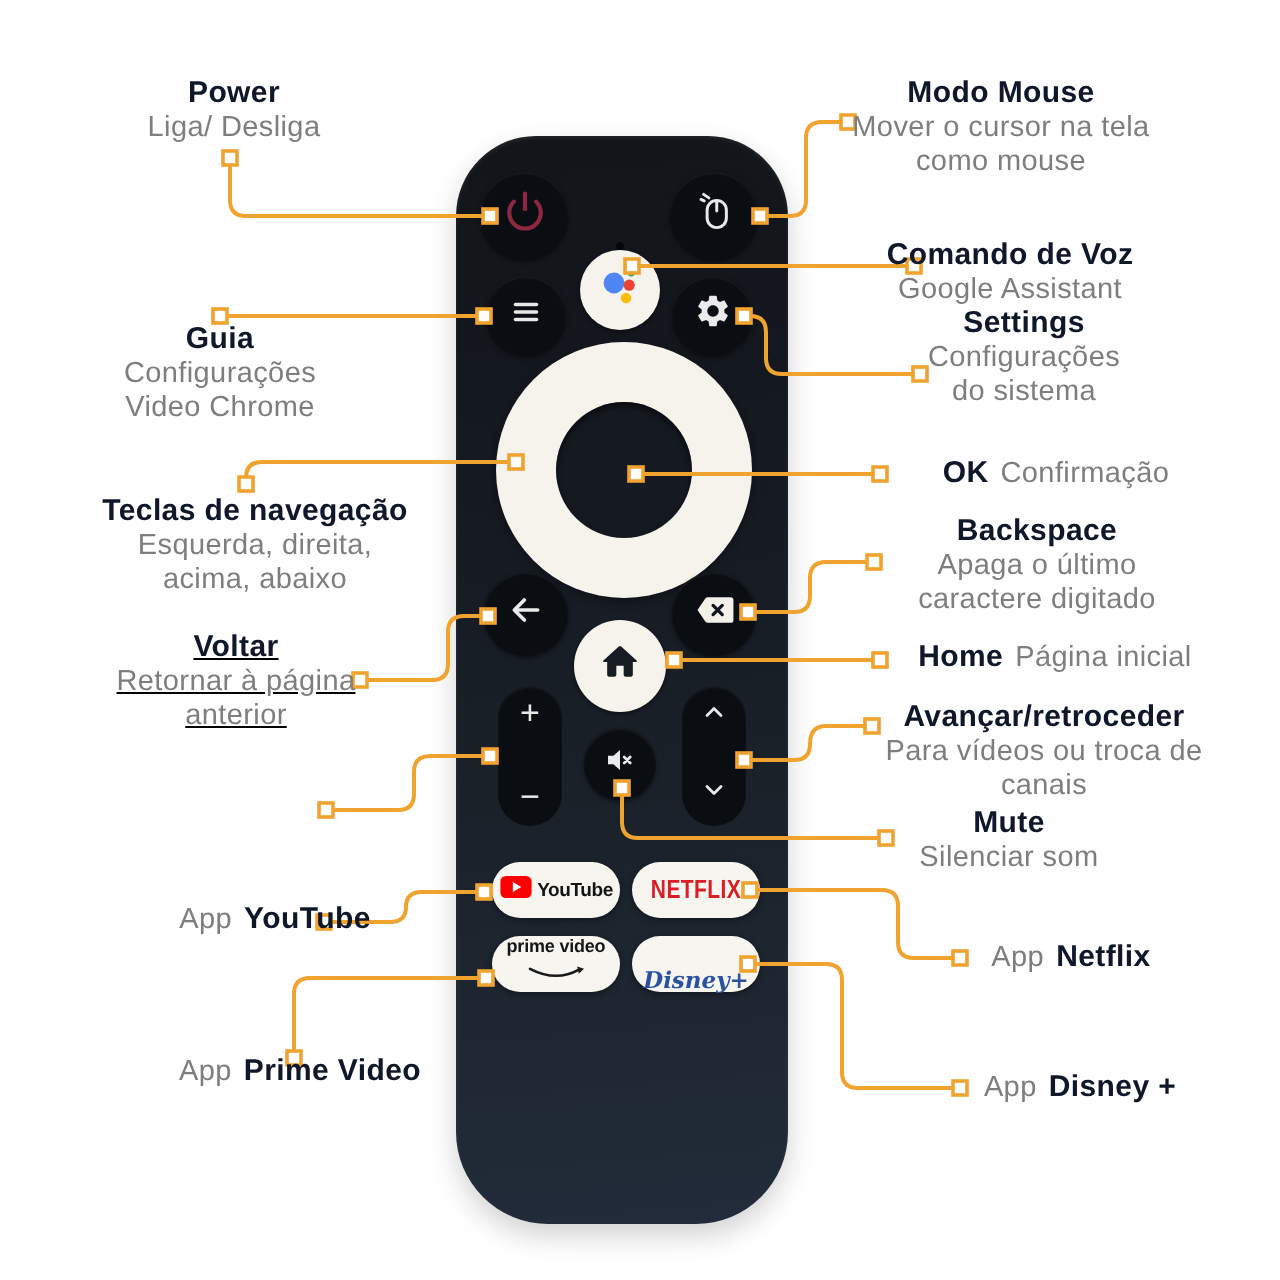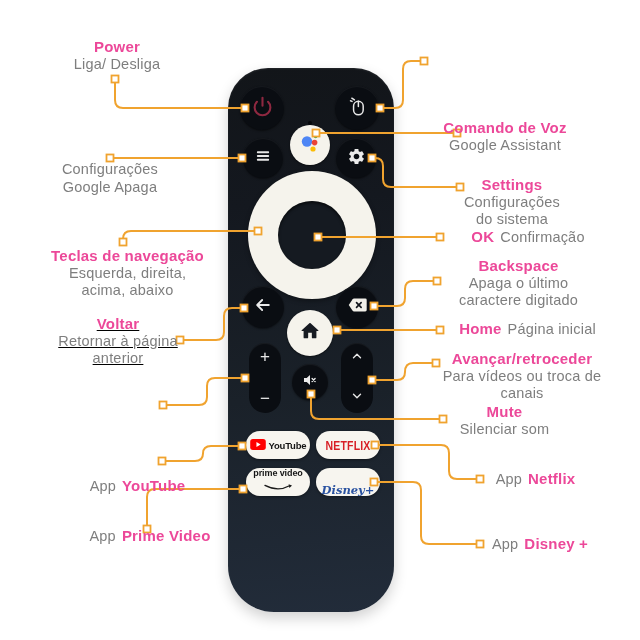--- a/index.html
+++ b/index.html
@@ -1,20 +1,20 @@
 <!DOCTYPE html>
 <html><head>
 <meta charset="utf-8">
 <style>
   html,body{margin:0;padding:0;background:#ffffff;}
   .canvas{position:relative;width:640px;height:640px;background:#ffffff;overflow:hidden;
           font-family:"Liberation Sans", sans-serif;}
   
   .lbl{position:absolute;text-align:center;z-index:4;}
-  .lt{color:#ec4899;font-weight:700;font-size:15px;line-height:17.5px;letter-spacing:.2px;}
+  .lt{color:#0f172a;font-weight:700;font-size:15px;line-height:17.5px;letter-spacing:.2px;}
   .ld{color:#7E7E7E;font-size:14.5px;line-height:17.5px;letter-spacing:.2px;}
   .inlinelbl .lt,.inlinelbl .ld{display:inline;}
   .gap{margin-left:6px;}
   
   .connectors{position:absolute;left:0;top:0;z-index:3;pointer-events:none;}
   .connectors path{stroke:#F0A32F;stroke-width:2;fill:none;stroke-linecap:round;stroke-linejoin:round;}
   .connectors rect{fill:#ffffff;stroke:#F0A32F;stroke-width:1.8;}
   
   .remote{position:absolute;left:228px;top:68px;width:166px;height:544px;z-index:1;
           border-radius:40px 40px 46px 46px;
@@ -238,52 +238,58 @@
     <rect x="370.5" y="478.5" width="7" height="7"></rect>
       <rect x="476.5" y="540.5" width="7" height="7"></rect>
   </svg>
 
   <div class="lbl" style="left:37px;top:38px;width:160px;">
     <div class="lt">Power</div>
     <div class="ld">Liga/ Desliga</div>
   </div>
 
   <div class="lbl" style="left:30px;top:161px;width:160px;">
+    <div class="lt">Guia</div>
     <div class="ld">Configurações</div>
-    <div class="ld">Google Apaga</div>
+    <div class="ld">Video Chrome</div>
   </div>
 
   <div class="lbl" style="left:30px;top:247px;width:195px;">
     <div class="lt">Teclas de navegação</div>
     <div class="ld">Esquerda, direita,</div>
     <div class="ld">acima, abaixo</div>
   </div>
 
   <div class="lbl" style="left:33px;top:315px;width:170px;text-decoration:underline;">
     <div class="lt">Voltar</div>
     <div class="ld">Retornar à página</div>
     <div class="ld">anterior</div>
   </div>
 
 
-  <div class="lbl inlinelbl" style="left:55px;top:451px;width:165px;margin-top:26px;">
+  <div class="lbl inlinelbl" style="left:55px;top:451px;width:165px;">
     <span class="ld">App</span><span class="lt gap">YouTube</span>
   </div>
 
   <div class="lbl inlinelbl" style="left:65px;top:527px;width:170px;">
     <span class="ld">App</span><span class="lt gap">Prime Video</span>
   </div>
 
+  <div class="lbl" style="left:408px;top:38px;width:185px;">
+    <div class="lt">Modo Mouse</div>
+    <div class="ld">Mover o cursor na tela</div>
+    <div class="ld">como mouse</div>
+  </div>
 
   <div class="lbl" style="left:420px;top:119px;width:170px;">
     <div class="lt">Comando de Voz</div>
     <div class="ld">Google Assistant</div>
   </div>
 
-  <div class="lbl" style="left:432px;top:176px;width:160px;">
+  <div class="lbl" style="left:432px;top:153px;width:160px;">
     <div class="lt">Settings</div>
     <div class="ld">Configurações</div>
     <div class="ld">do sistema</div>
   </div>
 
   <div class="lbl inlinelbl" style="left:443px;top:228px;width:170px;">
     <span class="lt">OK</span><span class="ld gap">Confirmação</span>
   </div>
 
   <div class="lbl" style="left:436px;top:257px;width:165px;">

